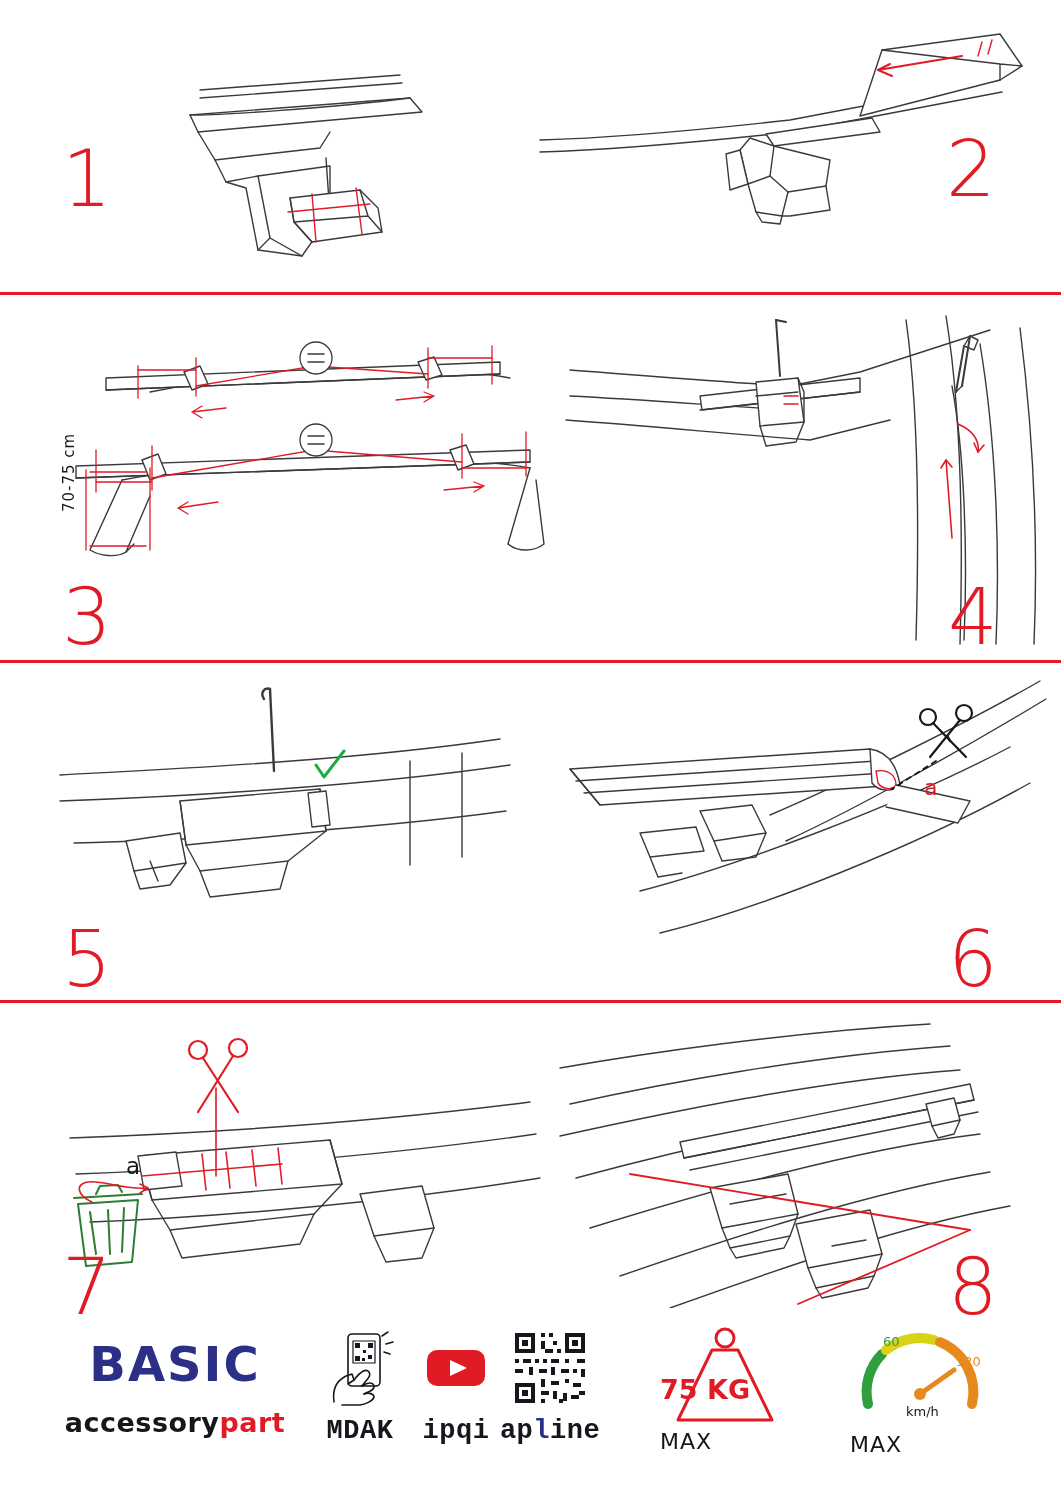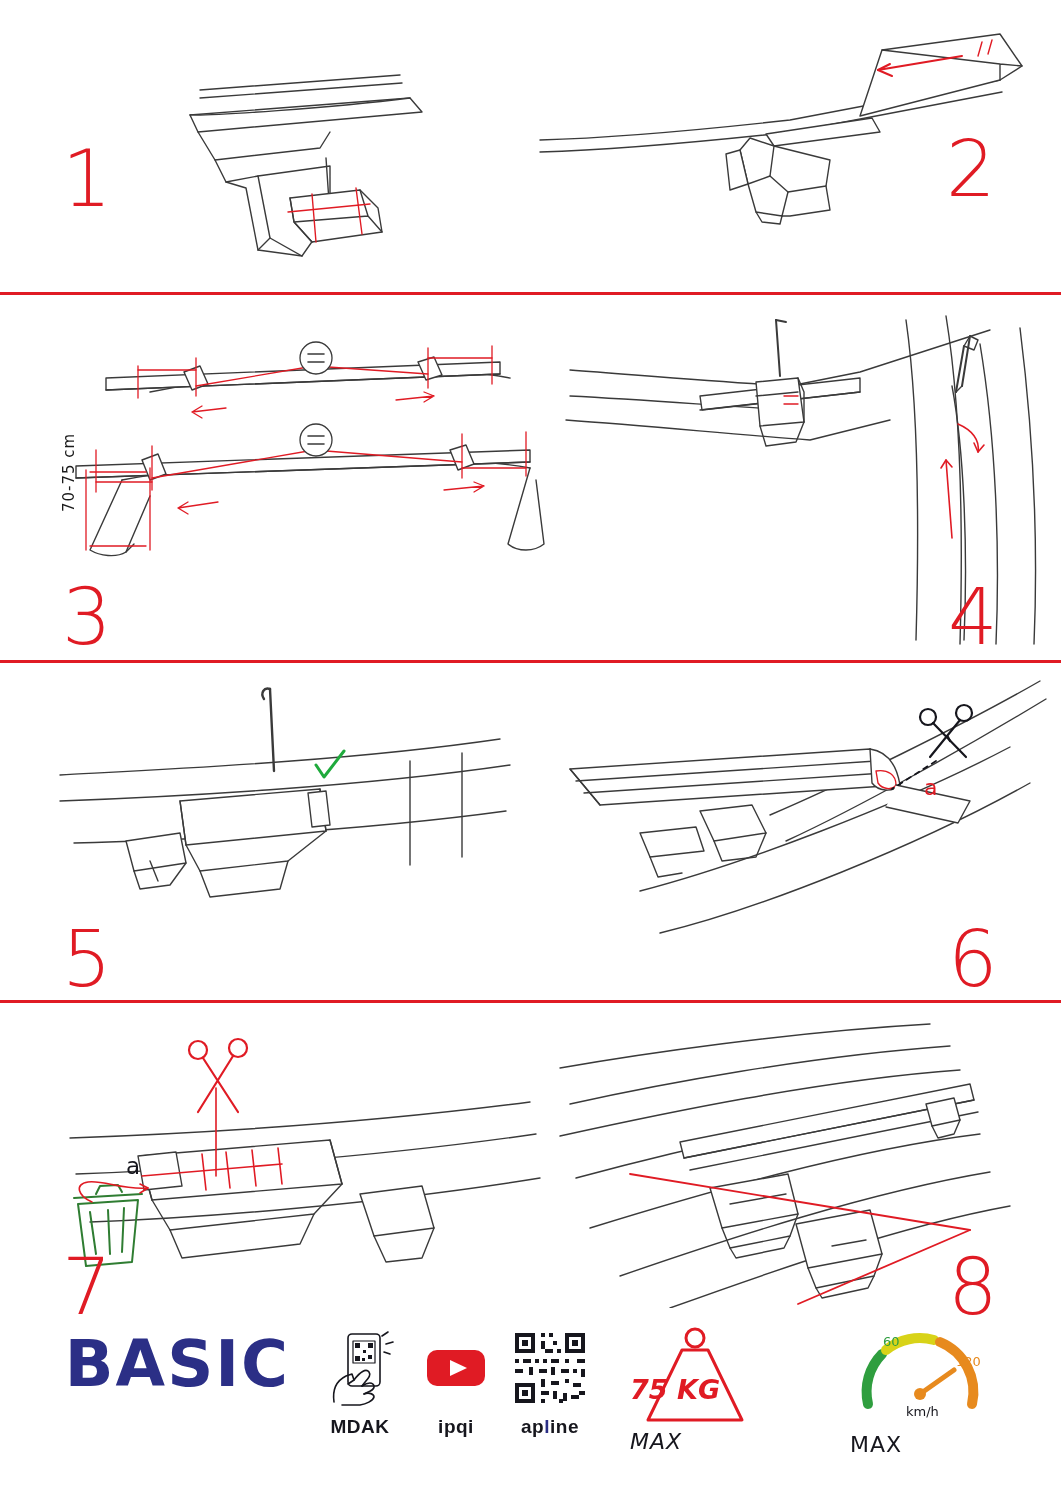--- a/index.html
+++ b/index.html
@@ -80,62 +80,61 @@
   .brand-block {
     position: absolute;
     left: 60px;
     top: 28px;
     width: 230px;
     text-align: center;
   }
   .brand-basic {
     font-family: "DejaVu Sans", sans-serif;
     font-weight: bold;
-    font-size: 64px;
+    font-size: 48px;
     letter-spacing: 2px;
     color: #2b2f86;
     line-height: 52px;
-    text-align: right;
   }
   .brand-accessory {
     font-family: "DejaVu Sans", sans-serif;
     font-weight: bold;
     font-size: 27px;
     letter-spacing: 0.5px;
     line-height: 34px;
     margin-top: 16px;
   }
   .brand-accessory .a1 { color: #16161d; }
   .brand-accessory .a2 { color: #e01b24; }
 
   .logo-item {
     position: absolute;
     text-align: center;
   }
   .logo-caption {
-    font-family: Liberation Sans, sans-serif;
+    font-family: Liberation Mono, monospace;
     font-weight: bold;
-    font-size: 19px;
+    font-size: 27px;
     letter-spacing: 0.5px;
     color: #16161d;
     margin-top: 8px;
   }
   .logo-caption .blue { color: #2b2f86; }
 
   #logo-mdak  { left: 300px; top: 18px; width: 120px; }
   #logo-ipqi  { left: 396px; top: 18px; width: 120px; }
   #logo-apline{ left: 470px; top: 18px; width: 160px; }
 
   .icon-box { height: 80px; display: flex; align-items: center; justify-content: center; }
 
   .spec {
     position: absolute;
     text-align: left;
   }
-  #spec-weight { left: 630px; top: 12px; width: 180px; font-style: italic; }
+  #spec-weight { left: 660px; top: 12px; width: 180px; }
   #spec-speed  { left: 850px; top: 12px; width: 180px; }
   .spec-label {
     font-family: "DejaVu Sans", sans-serif;
     font-size: 22px;
     color: #16161d;
     letter-spacing: 1px;
     margin-top: 2px;
   }
 </style>
 </head>
@@ -406,20 +405,23 @@
         <path d="M420 222 L248 296"></path>
       </g>
     </svg>
   </div>
   <div class="step-num" id="num-8">8</div>
 
   <div class="footer">
 
     <div class="brand-block">
       <div class="brand-basic">BASIC</div>
+      <div class="brand-accessory">
+        <span class="a1">accessory</span><span class="a2">part</span>
+      </div>
     </div>
 
     <div class="logo-item" id="logo-mdak">
       <div class="icon-box">
         <svg width="80" height="80" viewBox="0 0 80 80" fill="none" stroke="#16161d" stroke-width="1.6" stroke-linejoin="round" stroke-linecap="round">
           <rect x="28" y="6" width="32" height="52" rx="4" fill="#fff"></rect>
           <rect x="33" y="13" width="22" height="22" fill="#fff" stroke="#16161d" stroke-width="1.2"></rect>
           <g fill="#16161d" stroke="none">
             <rect x="35" y="15" width="5" height="5"></rect>
               <rect x="48" y="15" width="5" height="5"></rect>

